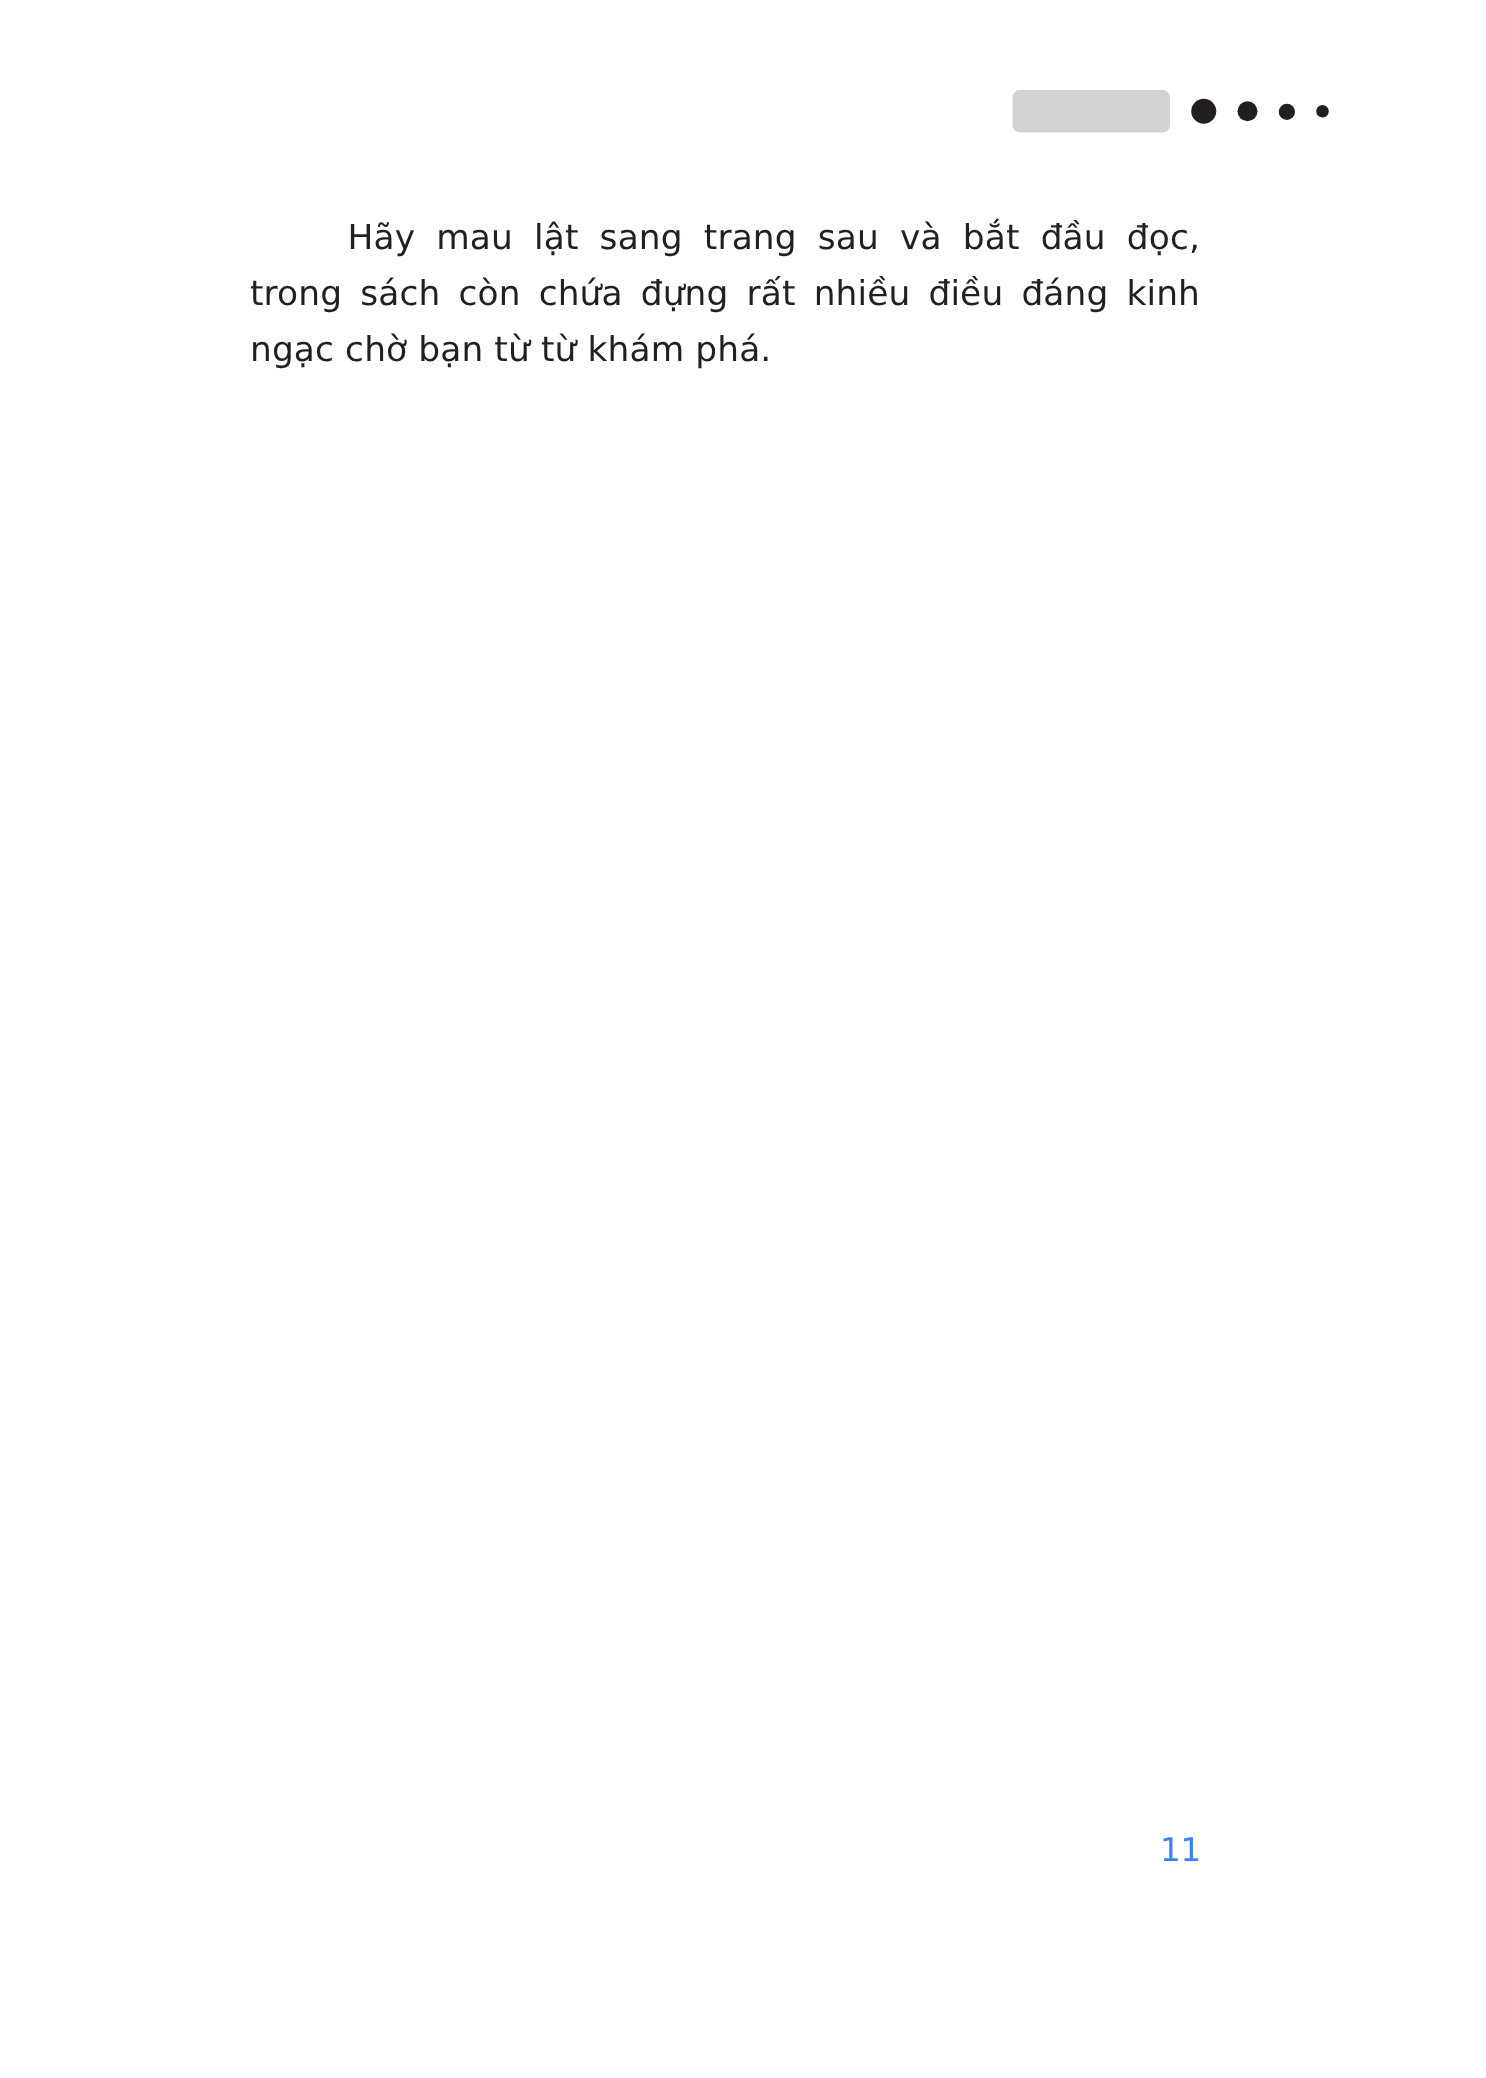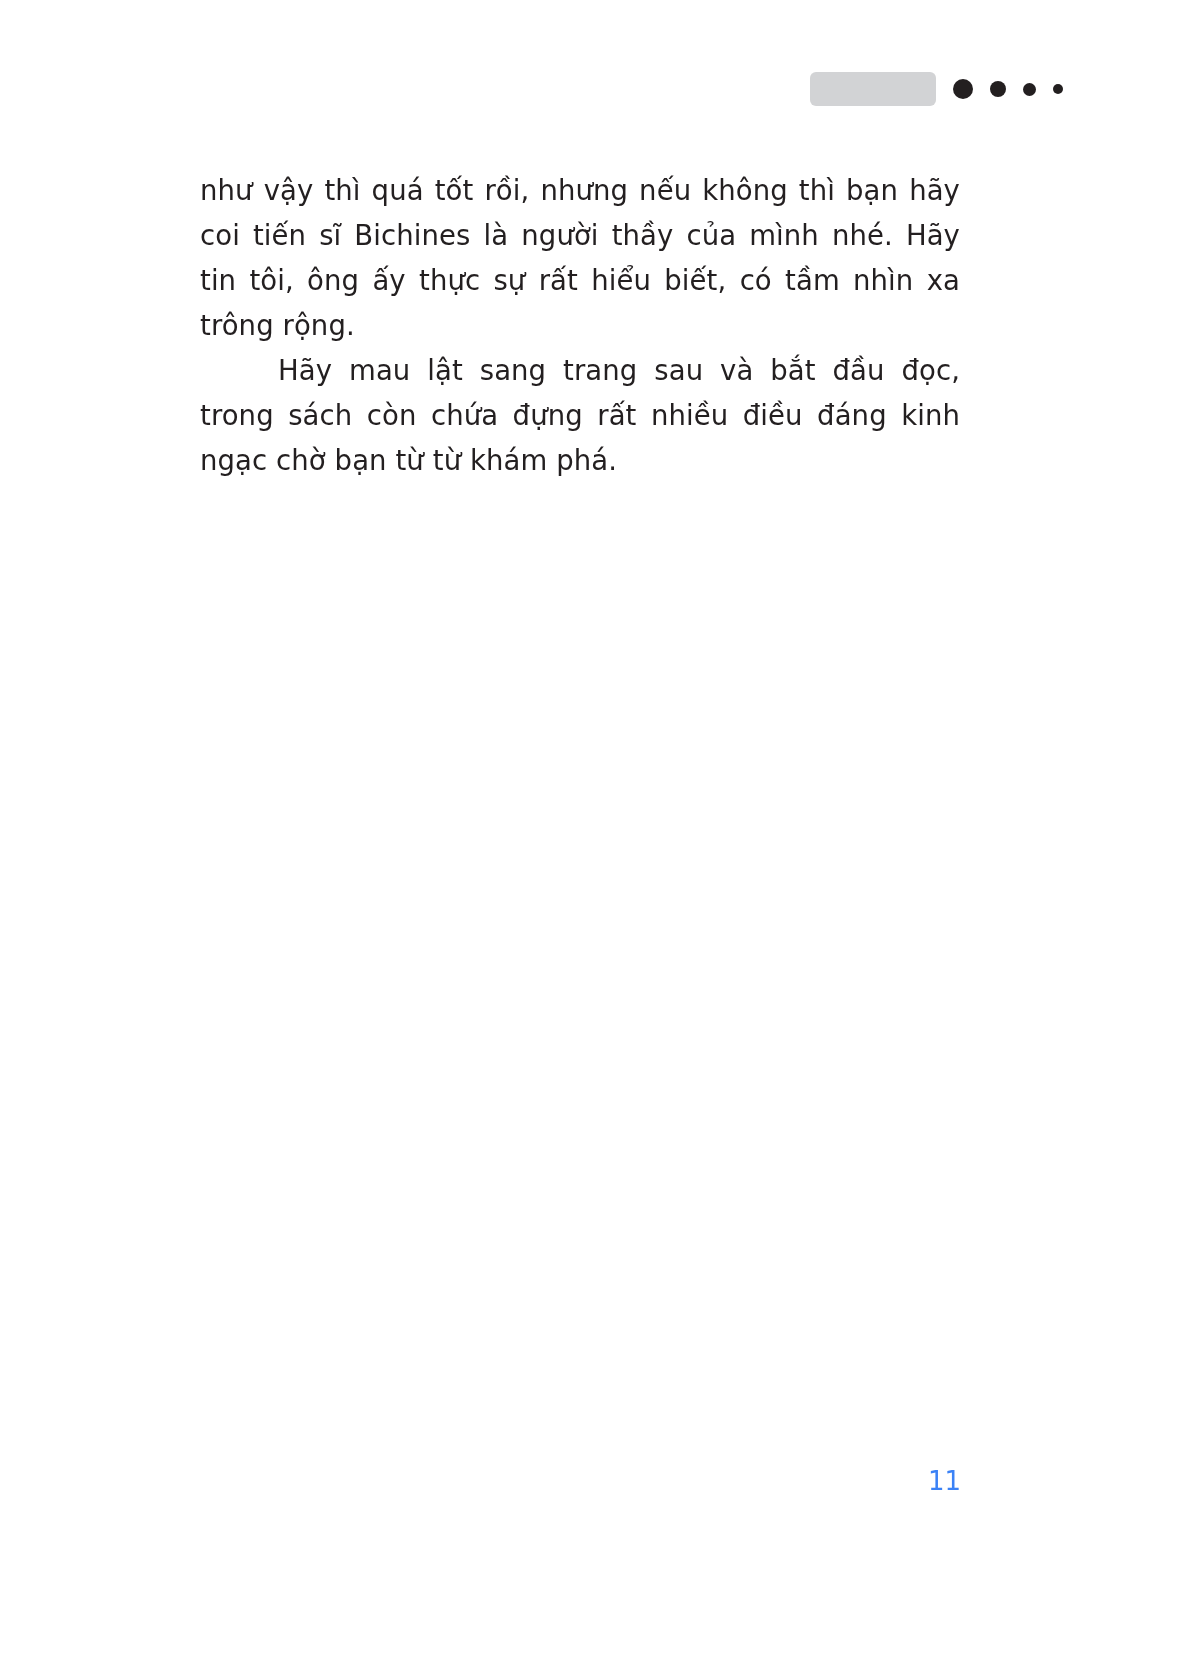--- a/index.html
+++ b/index.html
@@ -84,19 +84,18 @@
 
   <div class="header-deco">
     <div class="deco-bar"></div>
     <div class="deco-dot d1"></div>
     <div class="deco-dot d2"></div>
     <div class="deco-dot d3"></div>
     <div class="deco-dot d4"></div>
   </div>
 
   <div class="content">
-    <p class="para">như vậy thì quá tốt rồi, nhưng nếu không thì bạn hãy coi tiến sĩ Bichines là người thầy của mình nhé. Hãy tin tôi, ông ấy thực sự rất hiểu biết, có tầm nhìn xa trông rộng.</p>
     <p class="para indent">Hãy mau lật sang trang sau và bắt đầu đọc, trong sách còn chứa đựng rất nhiều điều đáng kinh ngạc chờ bạn từ từ khám phá.</p>
   </div>
 
   <div class="page-number">11</div>
 
 </div>
 
 </body></html>

